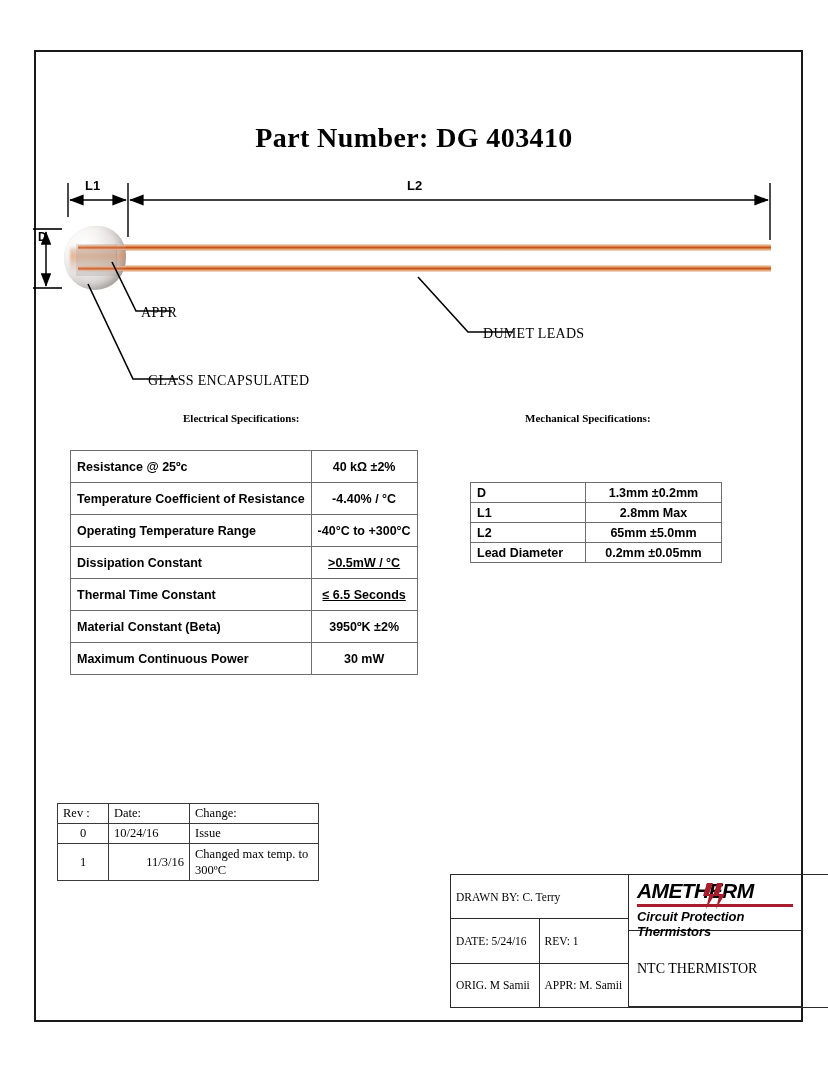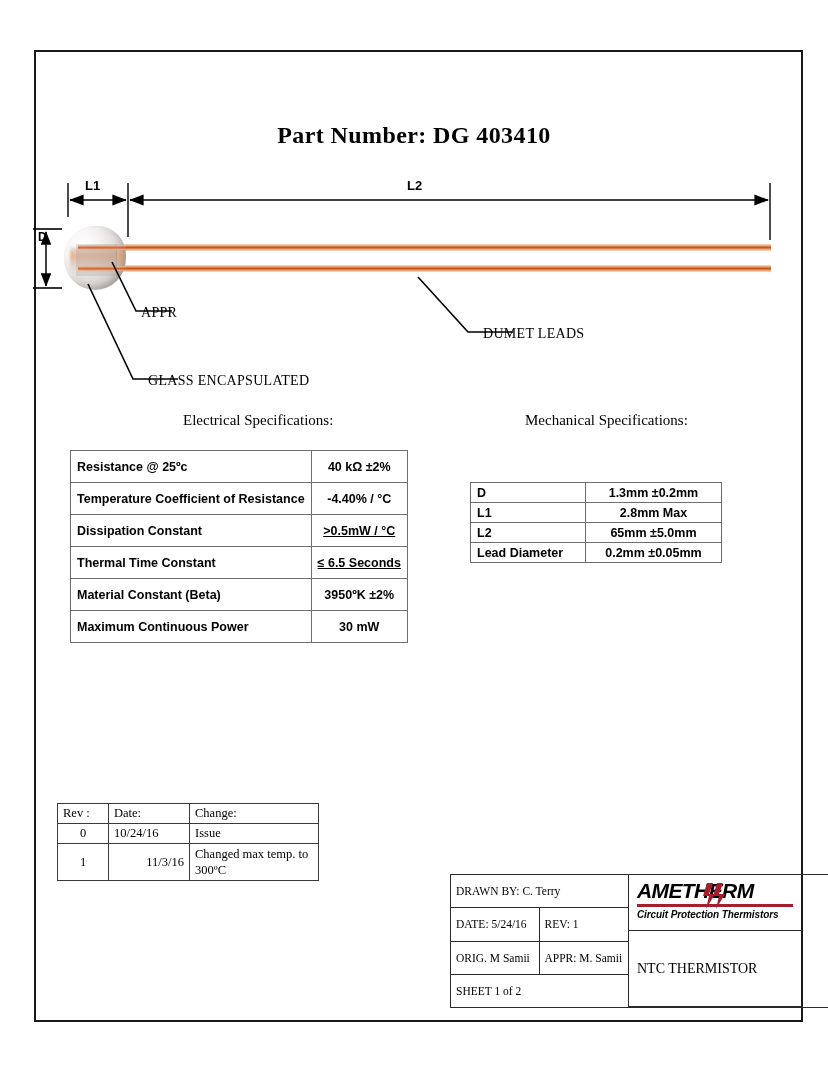--- a/index.html
+++ b/index.html
@@ -29,21 +29,21 @@
 
   
   #part-title {
     position: absolute;
     left: 0;
     top: 122px;
     width: 828px;
     text-align: center;
     font-family: "Liberation Serif", serif;
     font-weight: bold;
-    font-size: 24px;
+    font-size: 28px;
     letter-spacing: 0.4px;
   }
 
   
   #drawing {
     position: absolute;
     left: 0;
     top: 0;
     width: 828px;
     height: 400px;
@@ -138,22 +138,22 @@
     letter-spacing: 0.3px;
   }
   #callout-chip  { left: 141px; top: 305px; }
   #callout-glass { left: 148px; top: 373px; }
   #callout-dumet { left: 483px; top: 326px; }
 
   
   .section-heading {
     position: absolute;
     font-family: "Liberation Serif", serif;
-    font-size: 15px;
-    font-weight: normal;
+    font-size: 11px;
+    font-weight: bold;
   }
   #heading-electrical { left: 183px; top: 412px; }
   #heading-mechanical { left: 525px; top: 412px; }
 
   
   table.spec {
     position: absolute;
     border-collapse: collapse;
     font-family: Liberation Sans, sans-serif;
     background: #ffffff;
@@ -269,21 +269,21 @@
     top: 29px;
     width: 156px;
     height: 2.5px;
     background: #a81d2d;
     z-index: 1;
   }
   #logo-tagline {
     font-family: "Liberation Sans", sans-serif;
     font-weight: bold;
     font-style: italic;
-    font-size: 10px;
+    font-size: 13px;
     letter-spacing: -0.1px;
     margin-top: 7px;
   }
   #tb-product, #tb-partnum {
     flex: 1;
     display: flex;
     align-items: center;
     padding: 0 8px;
     font-family: "Liberation Serif", serif;
     font-size: 14px;
@@ -351,20 +351,24 @@
 
 <table class="spec" id="table-electrical">
   <tbody id="electrical-body">
       <tr>
         <td class="param">Resistance @ 25ºc</td>
         <td class="value">40 kΩ ±2%</td>
       </tr>
       <tr>
         <td class="param">Temperature Coefficient of Resistance</td>
         <td class="value">-4.40% / °C</td>
+      </tr>
+      <tr>
+        <td class="param">Operating Temperature Range</td>
+        <td class="value">-40°C to +300°C</td>
       </tr>
       <tr>
         <td class="param">Dissipation Constant</td>
         <td class="value"><span class="ul">&gt;0.5mW / °C</span></td>
       </tr>
       <tr>
         <td class="param">Thermal Time Constant</td>
         <td class="value"><span class="ul">≤ 6.5 Seconds</span></td>
       </tr>
       <tr>
@@ -425,23 +429,20 @@
       <div class="tb-cell full">DRAWN BY: C. Terry</div>
     </div>
     <div class="tb-row">
       <div class="tb-cell half-l">DATE:  5/24/16</div>
       <div class="tb-cell half-r">REV:  1</div>
     </div>
     <div class="tb-row">
       <div class="tb-cell half-l">ORIG.  M Samii</div>
       <div class="tb-cell half-r">APPR: M. Samii</div>
     </div>
-    <div class="tb-row">
-      <div class="tb-cell full">SHEET 1 of 2</div>
-    </div>
   </div>
 
   <div id="tb-right">
     <div id="tb-logo-cell">
       <div id="logo-rule"></div>
       <div id="logo-word">AMETHERM</div>
       <svg id="logo-bolt" width="34" height="30" viewBox="0 0 34 30">
         <polygon points="10,2 16,2 12,13 18,13 9,28 12,15 6,15" fill="#a81d2d"></polygon>
         <polygon points="20,2 26,2 22,13 28,13 19,28 22,15 16,15" fill="#a81d2d"></polygon>
       </svg>

